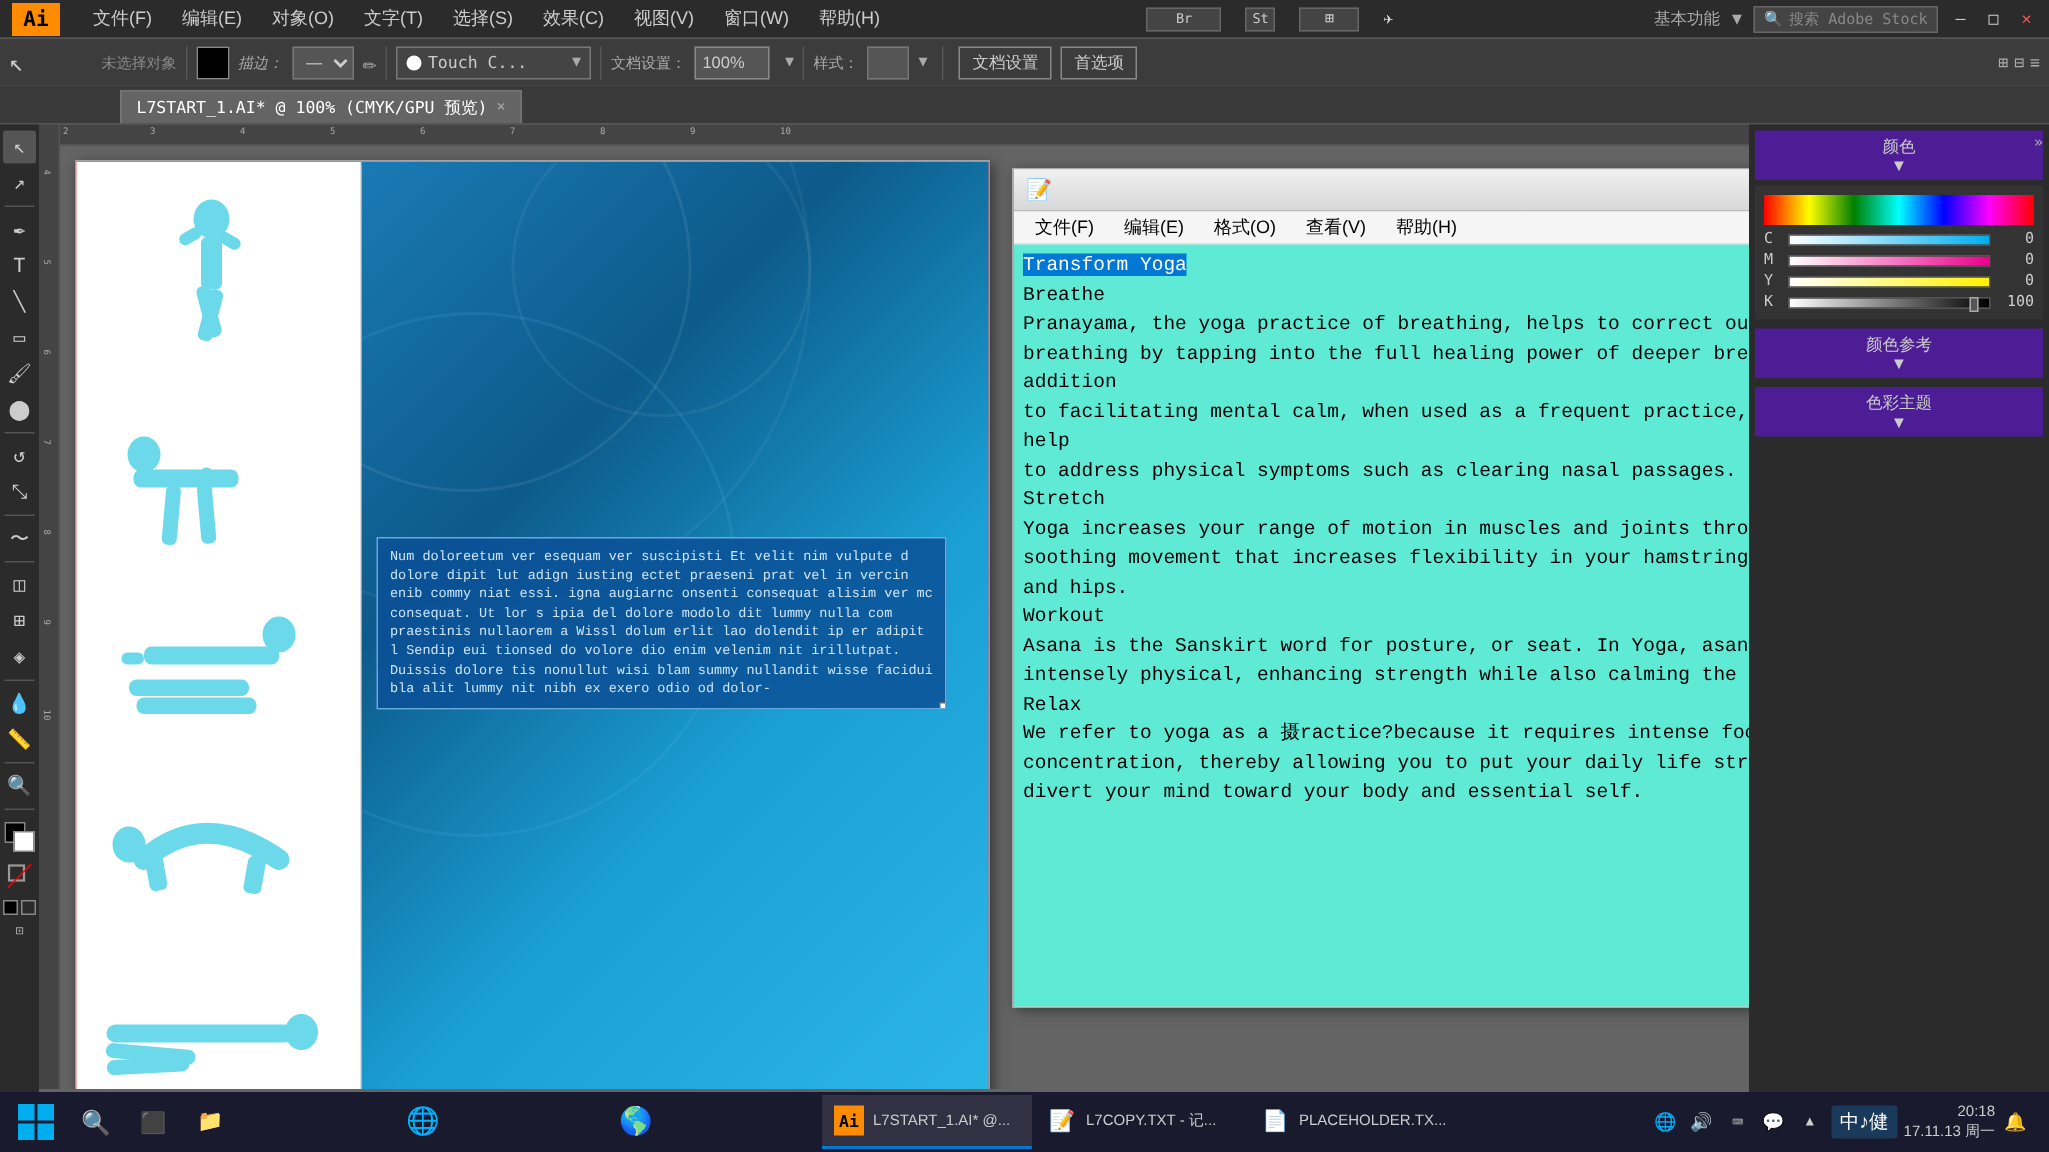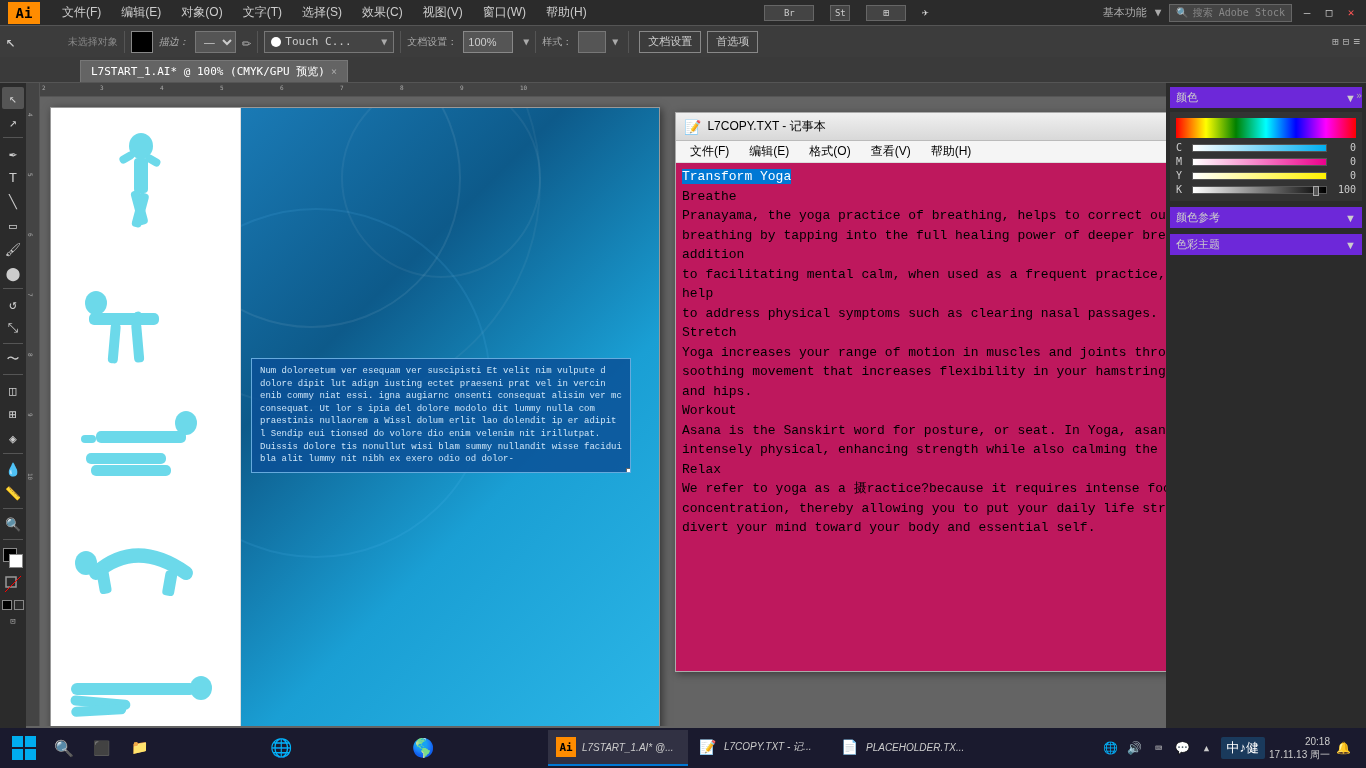--- a/index.html
+++ b/index.html
@@ -354,21 +354,21 @@
     }
     .notepad-menu {
       font-size: 12px;
       font-family: 'SimSun', sans-serif;
       color: #000;
       padding: 1px 8px;
       cursor: pointer;
     }
     #notepad-content {
       flex: 1;
-      background: #be185d;
+      background: #5eead4;
       padding: 4px 6px;
       overflow-y: auto;
       font-family: 'Courier New', Courier, monospace;
       font-size: 13px;
       line-height: 1.5;
       color: #000;
       position: relative;
     }
     .notepad-selected {
       background: #0078d4;
@@ -380,29 +380,30 @@
     #right-panels {
       width: 200px;
       background: #2b2b2b;
       display: flex;
       flex-direction: column;
       padding: 4px;
       gap: 4px;
       overflow: hidden;
     }
     .panel-header {
-      background: #6d28d9;
+      background: #4c1d95;
       color: #ccc;
       font-size: 11px;
       font-family: 'SimSun', sans-serif;
       padding: 3px 6px;
       display: flex;
       align-items: center;
       justify-content: space-between;
       cursor: pointer;
+      flex-direction: column;
     }
     .panel-body {
       background: #333;
       padding: 6px;
       min-height: 40px;
     }
     .color-spectrum {
       width: 100%;
       height: 20px;
       background: linear-gradient(to right, red, yellow, green, cyan, blue, magenta, red);
@@ -543,21 +544,20 @@
       justify-content: center;
       font-size: 14px;
     }
     .taskbar-app-label {
       font-size: 10px;
       color: #ccc;
       font-family: 'SimSun', sans-serif;
       overflow: hidden;
       white-space: nowrap;
       text-overflow: ellipsis;
-      font-style: italic;
     }
     .taskbar-right {
       margin-left: auto;
       display: flex;
       align-items: center;
       gap: 4px;
       padding-right: 8px;
     }
     .taskbar-clock {
       color: #ccc;
@@ -841,21 +841,20 @@
           <div id="doc-text-box">
             <div class="doc-text-content">Num doloreetum ver esequam ver suscipisti Et velit nim vulpute d dolore dipit lut adign iusting ectet praeseni prat vel in vercin enib commy niat essi. igna augiarnc onsenti consequat alisim ver mc consequat. Ut lor s ipia del dolore modolo dit lummy nulla com praestinis nullaorem a Wissl dolum erlit lao dolendit ip er adipit l Sendip eui tionsed do volore dio enim velenim nit irillutpat. Duissis dolore tis nonullut wisi blam summy nullandit wisse facidui bla alit lummy nit nibh ex exero odio od dolor-</div>
             <div id="doc-text-box-handle"></div>
           </div>
         </div>
       </div>
 
       <div id="notepad-window">
         <div id="notepad-titlebar">
           <span class="notepad-icon">📝</span>
-          <span id="notepad-title">L7COPY.TXT - 记事本</span>
 
         </div>
         <div id="notepad-menubar">
           <span class="notepad-menu">文件(F)</span>
           <span class="notepad-menu">编辑(E)</span>
           <span class="notepad-menu">格式(O)</span>
           <span class="notepad-menu">查看(V)</span>
           <span class="notepad-menu">帮助(H)</span>
         </div>
         <div id="notepad-content">

